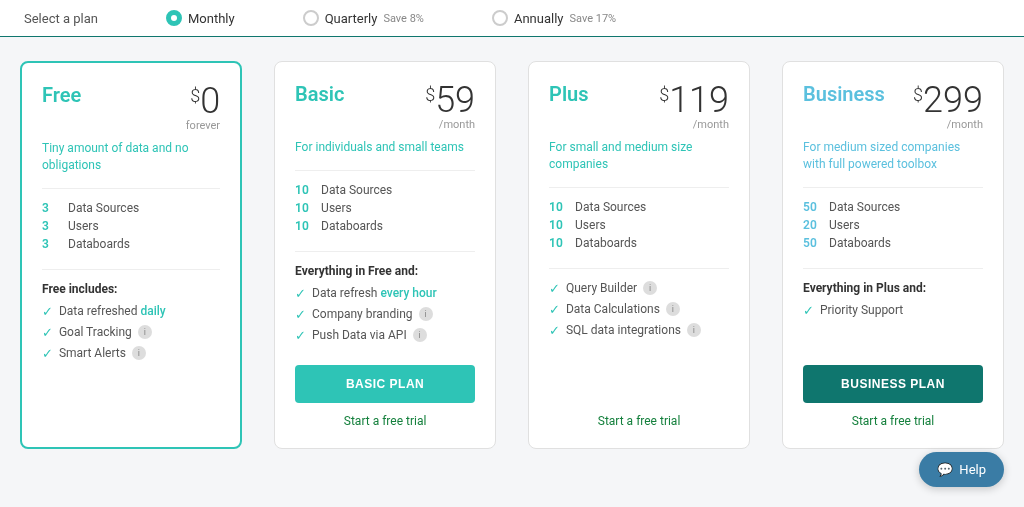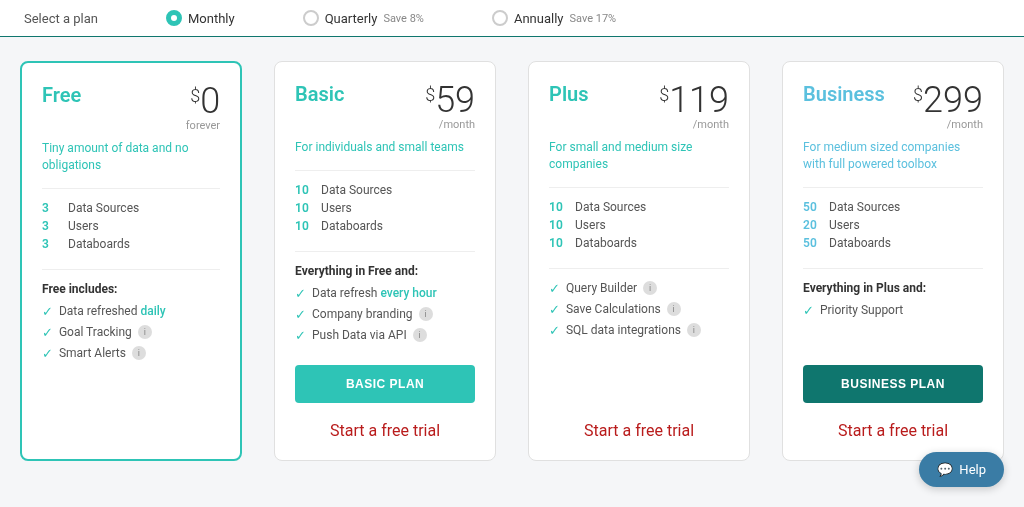--- a/index.html
+++ b/index.html
@@ -196,23 +196,23 @@
     .cta-plus {
       background: #3a7ca5;
       color: #fff;
     }
     .cta-business {
       background: #0f766e;
       color: #fff;
     }
     .free-trial-link {
       text-align: center;
-      font-size: 16px;
-      color: #b91c1c;
-      margin-top: 18px;
+      font-size: 12px;
+      color: #15803d;
+      margin-top: 11px;
       cursor: pointer;
     }
     .help-btn {
       position: fixed;
       bottom: 20px;
       right: 20px;
       background: #3a7ca5;
       color: #fff;
       border-radius: 24px;
       padding: 10px 18px;
@@ -377,21 +377,21 @@
     </div>
     <hr class="divider">
     <ul class="feature-list">
       <li class="feature-item">
         <span class="check-icon">✓</span>
         <span>Query Builder</span>
         <span class="info-icon">i</span>
       </li>
       <li class="feature-item">
         <span class="check-icon">✓</span>
-        <span>Save Calculations</span>
+        <span>Data Calculations</span>
         <span class="info-icon">i</span>
       </li>
       <li class="feature-item">
         <span class="check-icon">✓</span>
         <span>SQL data integrations</span>
         <span class="info-icon">i</span>
       </li>
     </ul>
     <div class="spacer"></div>
     <div class="free-trial-link">Start a free trial</div>

